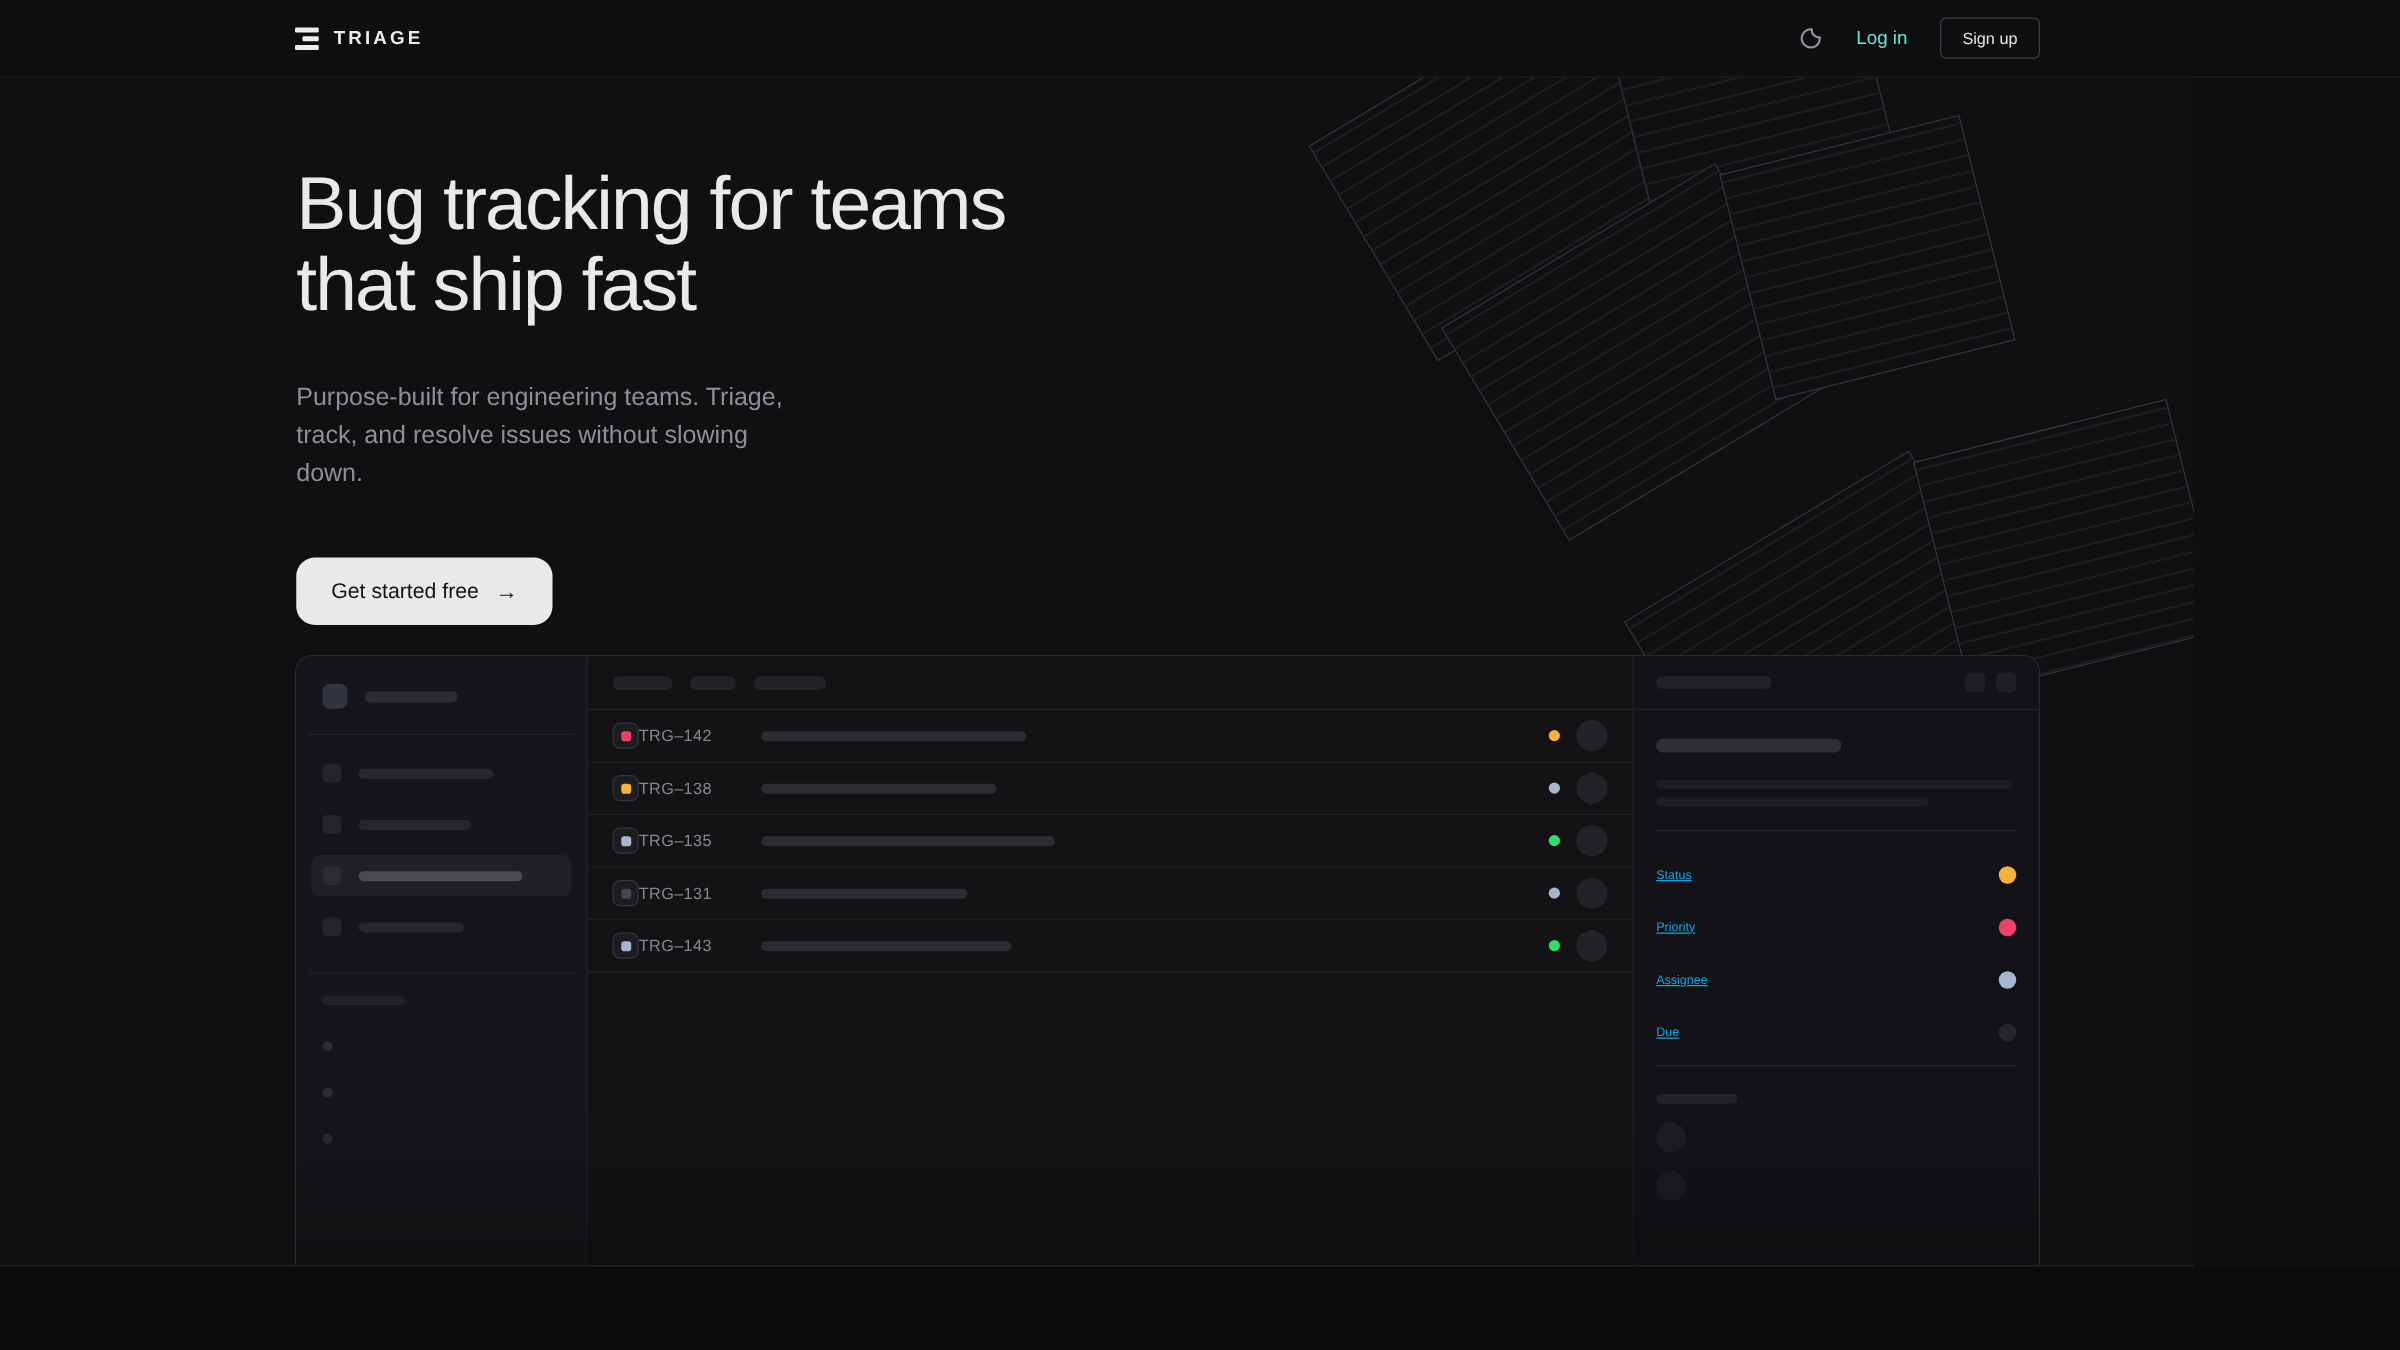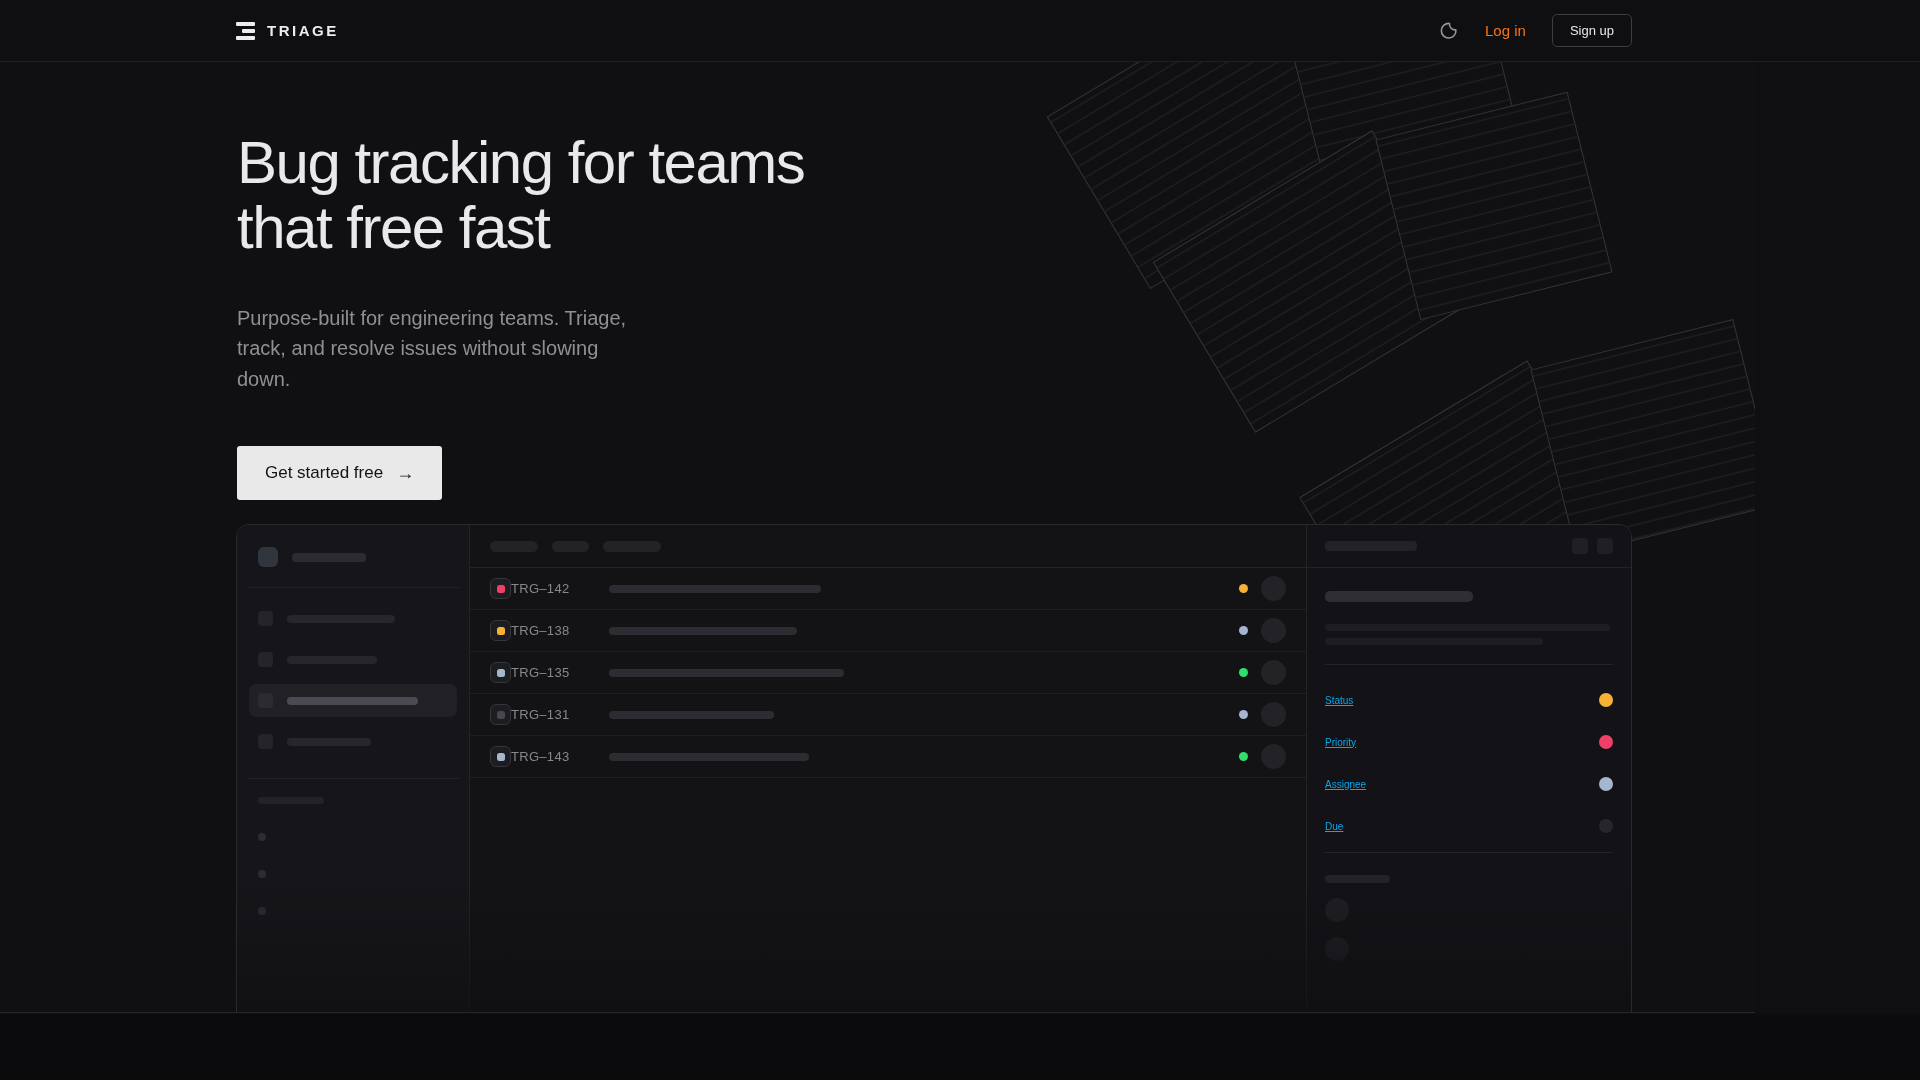--- a/index.html
+++ b/index.html
@@ -21,21 +21,21 @@
   }
   .brand { display:flex; align-items:center; gap:12px; cursor:pointer; }
   .brand-glyph { display:flex; flex-direction:column; gap:3px; width:19px; }
   .brand-glyph span { height:4px; background:#ececee; border-radius:1px; display:block; }
   .brand-glyph span:nth-child(1){ width:19px; }
   .brand-glyph span:nth-child(2){ width:13px; align-self:flex-end; }
   .brand-glyph span:nth-child(3){ width:19px; }
   .brand-name { font-size:15px; font-weight:bold; letter-spacing:2.5px; color:#ececee; }
   .nav-right { display:flex; align-items:center; gap:26px; }
   .moon-btn { width:22px; height:22px; cursor:pointer; display:flex; align-items:center; justify-content:center; }
-  .nav-login { font-size:15px; color:#f97316; cursor:pointer; }
+  .nav-login { font-size:15px; color:#5eead4; cursor:pointer; }
   .nav-signup {
     font-size:13px; color:#e8e8ea; background:transparent;
     border:1px solid #3c3c42; border-radius:5px; padding:8px 17px;
     cursor:pointer; font-family:inherit;
   }
 
   
   .hero {
     position:absolute; top:62px; left:0; width:1755px; height:951px;
     border-bottom:1px solid #26262b; overflow:hidden; background:#101013;
@@ -44,21 +44,21 @@
   .hero-copy { position:relative; z-index:2; margin-left:237px; }
   .hero-title {
     margin-top:68px; font-size:60px; line-height:1.09; font-weight:500;
     letter-spacing:-1.5px; color:#e9e9eb;
   }
   .hero-sub {
     margin-top:42px; font-size:20px; line-height:1.52; color:#8f8f96; font-weight:400;
   }
   .cta-btn {
     margin-top:52px; display:inline-flex; align-items:center; gap:13px;
-    background:#e9e9e9; color:#141416; border:none; border-radius:3px;
+    background:#e9e9e9; color:#141416; border:none; border-radius:15px;
     font-size:17px; font-weight:500; padding:17px 28px; cursor:pointer;
     font-family:inherit;
   }
   .cta-arrow { font-size:18px; line-height:1; }
 
   
   .mockup {
     position:absolute; left:236px; top:462px; width:1396px; height:560px;
     background:#131316; border:1px solid #29292e; border-radius:13px;
     display:flex; z-index:1; overflow:hidden;
@@ -198,21 +198,21 @@
       <g transform="translate(1531,370) rotate(-14)">
         <rect width="208" height="190" fill="#101013" stroke="#34343b"></rect>
         <rect width="208" height="190" fill="url(#hatch)" stroke="none"></rect>
       </g>
     </g>
   </svg>
 
   <div class="hero-copy">
     <h1 class="hero-title">
       <div>Bug tracking for teams</div>
-      <div>that free fast</div>
+      <div>that ship fast</div>
     </h1>
     <p class="hero-sub" style="max-width:420px">Purpose-built for engineering teams. Triage, track, and resolve issues without slowing down.</p>
     <button class="cta-btn">
       <span>Get started free</span>
       <span class="cta-arrow">→</span>
     </button>
   </div>
 
   <div class="mockup">
 

